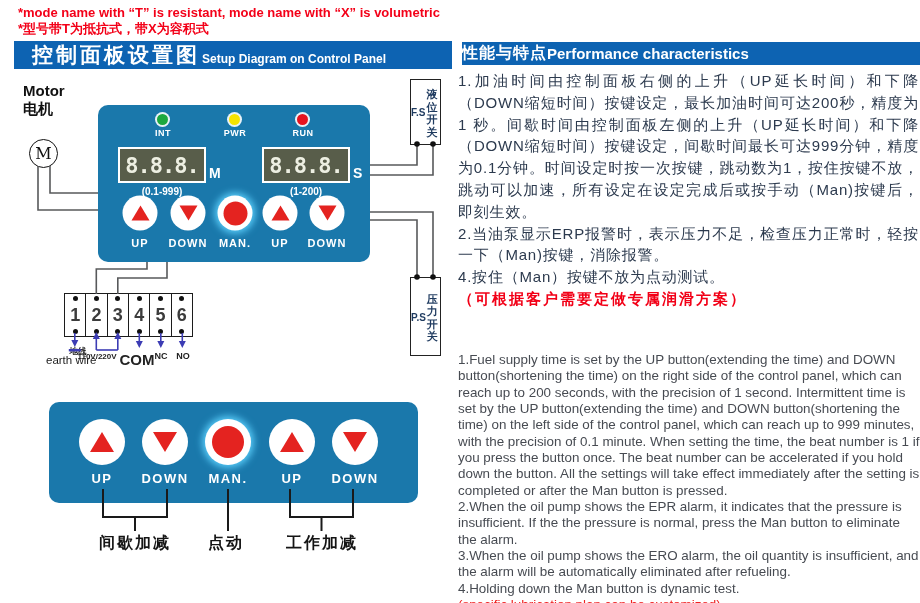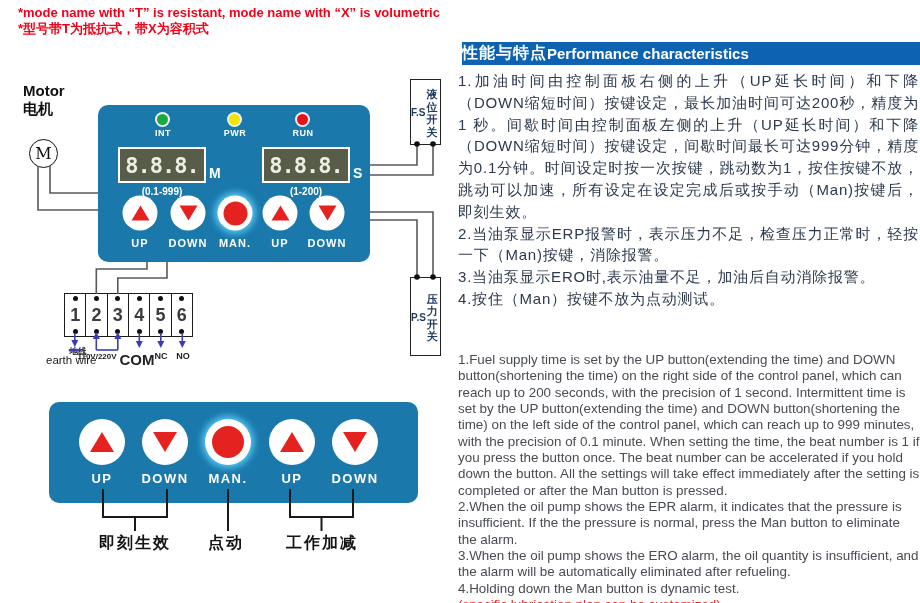--- a/index.html
+++ b/index.html
@@ -81,20 +81,24 @@
 </head>
 <body>
 
 <div class="stage">
 
   <div class="abs top-note">
     <div>*mode name with “T” is resistant, mode name with “X” is volumetric</div>
     <div>*型号带T为抵抗式，带X为容积式</div>
   </div>
 
+  <div class="abs hdr hdr-left">
+    <span class="zh">控制面板设置图</span>
+    <span class="en">Setup Diagram on Control Panel</span>
+  </div>
   <div class="abs hdr hdr-right">
     <span class="zh">性能与特点</span>
     <span class="en">Performance characteristics</span>
   </div>
 
   <div class="abs motor-txt" style="left:23px;top:82px;">
     <div>Motor</div>
     <div>电机</div>
   </div>
   <div class="abs m-circle" style="left:29px;top:139px;">
@@ -207,21 +211,21 @@
     </div>
   <div class="abs pbtn big" style="left:355px;top:442px;">
       <span class="tri-down"></span>
     </div>
   <span class="abs pbtn-label big" style="left:102px;top:471px;">UP</span>
   <span class="abs pbtn-label big" style="left:165px;top:471px;">DOWN</span>
   <span class="abs pbtn-label big" style="left:228px;top:471px;">MAN.</span>
   <span class="abs pbtn-label big" style="left:292px;top:471px;">UP</span>
   <span class="abs pbtn-label big" style="left:355px;top:471px;">DOWN</span>
 
-  <span class="abs group-label" style="left:135px;top:533px;">即刻生效</span>
+  <span class="abs group-label" style="left:135px;top:533px;">间歇加减</span>
   <span class="abs group-label" style="left:226px;top:533px;">点动</span>
   <span class="abs group-label" style="left:322px;top:533px;">工作加减</span>
 
   <svg class="abs wires" width="920" height="603" viewBox="0 0 920 603">
     <g stroke="#58595b" stroke-width="1.6" fill="none">
       <polyline points="38,166 38,210 98,210"></polyline>
       <polyline points="50,166 50,193 98,193"></polyline>
       <polyline points="370,165 417,165 417,146"></polyline>
       <polyline points="370,175 433,175 433,146"></polyline>
       <polyline points="370,212 433,212 433,276"></polyline>
@@ -260,22 +264,22 @@
       <line x1="135" y1="517" x2="135" y2="531"></line>
       <line x1="228" y1="489" x2="228" y2="531"></line>
       <polyline points="290,489 290,517 353,517 353,489"></polyline>
       <line x1="321.5" y1="517" x2="321.5" y2="531"></line>
     </g>
   </svg>
 
   <div class="abs zh-block">
     <div>1.加油时间由控制面板右侧的上升（UP延长时间）和下降（DOWN缩短时间）按键设定，最长加油时间可达200秒，精度为1 秒。间歇时间由控制面板左侧的上升（UP延长时间）和下降（DOWN缩短时间）按键设定，间歇时间最长可达999分钟，精度为0.1分钟。时间设定时按一次按键，跳动数为1，按住按键不放，跳动可以加速，所有设定在设定完成后或按手动（Man)按键后，即刻生效。</div>
     <div>2.当油泵显示ERP报警时，表示压力不足，检查压力正常时，轻按一下（Man)按键，消除报警。</div>
-    <div>3.当油泵显示ERO时,表示油量不足，加油后自动消除报警。</div>
     <div>4.按住（Man）按键不放为点动测试。</div>
+    <div class="zh-note">（可根据客户需要定做专属润滑方案）</div>
   </div>
 
   <div class="abs en-block">
     <div>1.Fuel supply time is set by the UP button(extending the time) and DOWN button(shortening the time) on the right side of the control panel, which can reach up to 200 seconds, with the precision of 1 second. Intermittent time is set by the UP button(extending the time) and DOWN button(shortening the time) on the left side of the control panel, which can reach up to 999 minutes, with the precision of 0.1 minute. When setting the time, the beat number is 1 if you press the button once. The beat number can be accelerated if you hold down the button. All the settings will take effect immediately after the setting is completed or after the Man button is pressed.</div>
     <div>2.When the oil pump shows the EPR alarm, it indicates that the pressure is insufficient. If the the pressure is normal, press the Man button to eliminate the alarm.</div>
     <div>3.When the oil pump shows the ERO alarm, the oil quantity is insufficient, and the alarm will be automatically eliminated after refueling.</div>
     <div>4.Holding down the Man button is dynamic test.</div>
     <div class="en-note">(specific lubrication plan can be customized)</div>
   </div>
 

